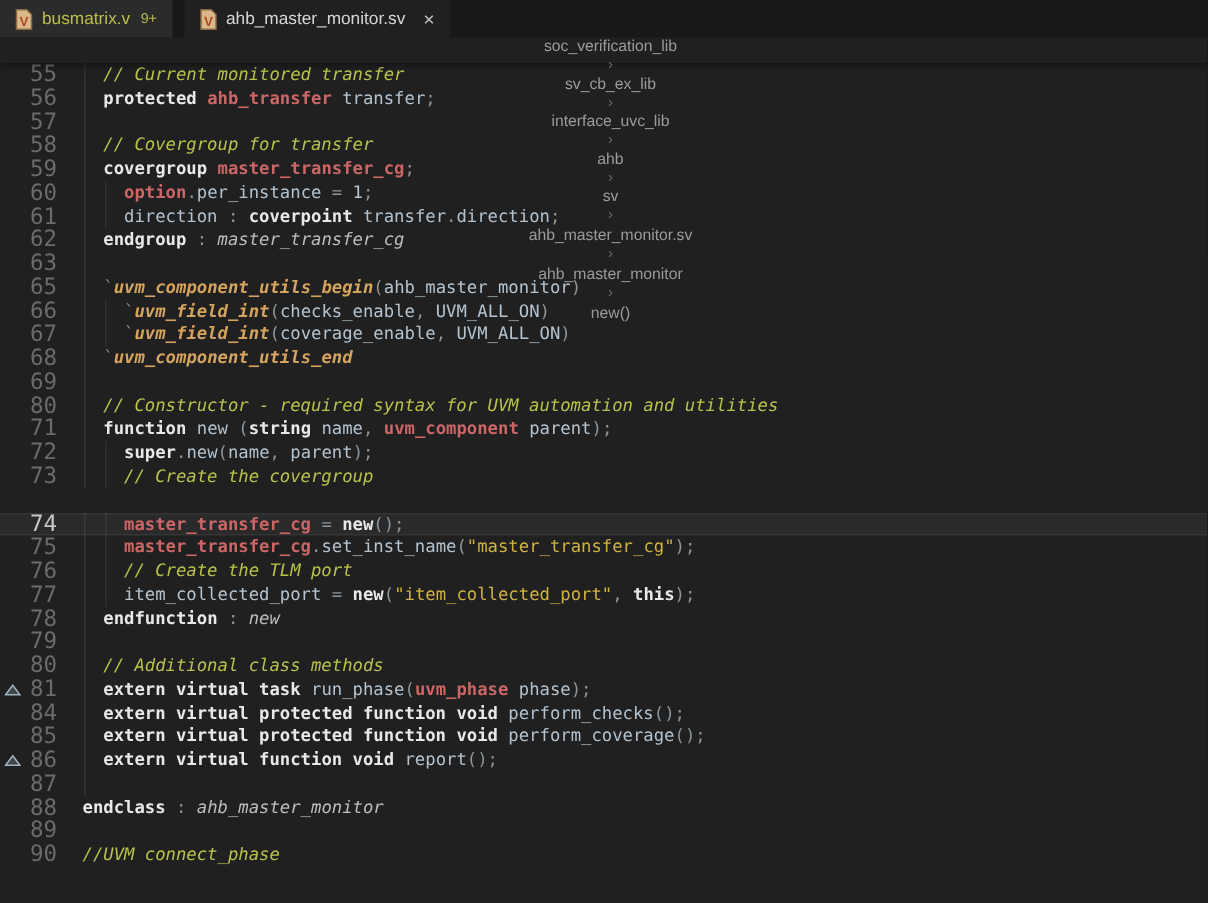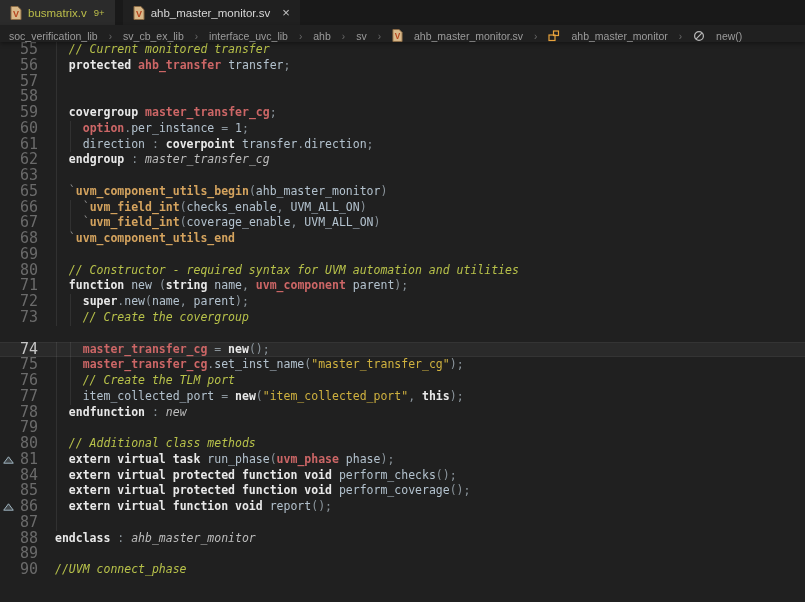--- a/index.html
+++ b/index.html
@@ -6,40 +6,40 @@
   #window{width:805px;height:602px;overflow:hidden;background:#202020;position:relative;
           font-family:"Liberation Sans",sans-serif;}
   
   .tabbar{height:25px;background:#191919;display:flex;align-items:stretch;}
   .tab{display:flex;align-items:center;padding:0 10px;gap:6px;font-size:11.5px;cursor:default;}
   .tab.inactive{background:#2b2b2b;color:#bcbe4a;}
   .tab.active{background:#202020;color:#d6d6d6;margin-left:8px;}
   .tab .badge{font-size:9.5px;color:#bcbe4a;margin-left:1px;}
   .tab .close{color:#c4c4c4;font-size:13px;margin-left:6px;line-height:1;}
   
-  .breadcrumb{height:17px;background:#202020;display:flex;align-items:flex-end;padding-left:9px;gap:11px;
-              font-size:10.5px;color:#9b9b9b;box-shadow:0 2px 4px rgba(0,0,0,.35);position:relative;z-index:2;white-space:nowrap;}
+  .breadcrumb{height:17px;background:#202020;display:flex;align-items:center;padding-left:9px;gap:1px;
+              font-size:10.5px;color:#9b9b9b;box-shadow:0 2px 4px rgba(0,0,0,.35);position:relative;z-index:2;white-space:nowrap;flex-direction:column;}
   .bc-sep{color:#6a6a6a;font-size:10px;}
   .bc-item{color:#9b9b9b;}
   
   .editor{position:absolute;top:42px;left:0;right:0;bottom:0;background:#202020;overflow:hidden;}
   .line{display:flex;height:15.75px;line-height:15.75px;white-space:pre;
         font-family:"DejaVu Sans Mono","Liberation Mono",monospace;font-size:11.5px;}
   .line.current{background:#2a2a2a;box-shadow:inset 0 1px 0 rgba(255,255,255,.05),inset 0 -1px 0 rgba(255,255,255,.05);margin-top:16px;}
   .marker{width:17px;display:inline-flex;align-items:center;justify-content:center;flex:none;}
   .lnum{width:21px;flex:none;text-align:right;color:#6b6b6b;font-size:15px;}
   .line.current .lnum{color:#c6c6c6;}
   .code{position:relative;margin-left:17px;flex:1;}
   .guide{position:absolute;top:0;bottom:0;width:1px;background:rgba(255,255,255,.08);}
   .guide.g0{left:1px;} .guide.g1{left:calc(1px + 2ch);}
   
   .tk-cmt{color:#b8c24a;font-style:italic;}
   .tk-kw{color:#e8e8e8;font-weight:bold;}
   .tk-typ{color:#cc6666;font-weight:bold;}
-  .tk-mac{color:#d4a35e;font-weight:bold;}
+  .tk-mac{color:#d4a35e;font-weight:bold;font-style:italic;}
   .tk-bt{color:#8e8e8e;}
   .tk-str{color:#d0b23f;}
   .tk-pln{color:#b3c2ce;}
   .tk-pun{color:#8b959c;}
   .tk-lbl{color:#bdbdbd;font-style:italic;}
 </style>
 </head>
 <body>
 
 <div id="window">
@@ -91,21 +91,21 @@
       <line x1="3.2" y1="8.8" x2="8.8" y2="3.2" stroke="#b9b9b9" stroke-width="1.2"></line>
     </svg>
     <span class="bc-item">new()</span>
   </div>
 
   <div class="editor">
     <div id="code-lines">
         <div class="line"><span class="marker"></span><span class="lnum">55</span><span class="code"><i class="guide g0"></i><span class="tk-cmt">  // Current monitored transfer</span></span></div>
         <div class="line"><span class="marker"></span><span class="lnum">56</span><span class="code"><i class="guide g0"></i><span class="tk-pln">  </span><span class="tk-kw">protected</span><span class="tk-pln"> </span><span class="tk-typ">ahb_transfer</span><span class="tk-pln"> transfer</span><span class="tk-pun">;</span></span></div>
         <div class="line"><span class="marker"></span><span class="lnum">57</span><span class="code"><i class="guide g0"></i></span></div>
-        <div class="line"><span class="marker"></span><span class="lnum">58</span><span class="code"><i class="guide g0"></i></span></div>
+        <div class="line"><span class="marker"></span><span class="lnum">58</span><span class="code"><i class="guide g0"></i><span class="tk-cmt">  // Covergroup for transfer</span></span></div>
         <div class="line"><span class="marker"></span><span class="lnum">59</span><span class="code"><i class="guide g0"></i><span class="tk-pln">  </span><span class="tk-kw">covergroup</span><span class="tk-pln"> </span><span class="tk-typ">master_transfer_cg</span><span class="tk-pun">;</span></span></div>
         <div class="line"><span class="marker"></span><span class="lnum">60</span><span class="code"><i class="guide g0"></i><i class="guide g1"></i><span class="tk-pln">    </span><span class="tk-typ">option</span><span class="tk-pun">.</span><span class="tk-pln">per_instance</span><span class="tk-pun"> = </span><span class="tk-pln">1</span><span class="tk-pun">;</span></span></div>
         <div class="line"><span class="marker"></span><span class="lnum">61</span><span class="code"><i class="guide g0"></i><i class="guide g1"></i><span class="tk-pln">    direction </span><span class="tk-pun">: </span><span class="tk-kw">coverpoint</span><span class="tk-pln"> transfer</span><span class="tk-pun">.</span><span class="tk-pln">direction</span><span class="tk-pun">;</span></span></div>
         <div class="line"><span class="marker"></span><span class="lnum">62</span><span class="code"><i class="guide g0"></i><span class="tk-pln">  </span><span class="tk-kw">endgroup</span><span class="tk-pun"> : </span><span class="tk-lbl">master_transfer_cg</span></span></div>
         <div class="line"><span class="marker"></span><span class="lnum">63</span><span class="code"><i class="guide g0"></i></span></div>
         <div class="line"><span class="marker"></span><span class="lnum">65</span><span class="code"><i class="guide g0"></i><span class="tk-pln">  </span><span class="tk-bt">`</span><span class="tk-mac">uvm_component_utils_begin</span><span class="tk-pun">(</span><span class="tk-pln">ahb_master_monitor</span><span class="tk-pun">)</span></span></div>
         <div class="line"><span class="marker"></span><span class="lnum">66</span><span class="code"><i class="guide g0"></i><i class="guide g1"></i><span class="tk-pln">    </span><span class="tk-bt">`</span><span class="tk-mac">uvm_field_int</span><span class="tk-pun">(</span><span class="tk-pln">checks_enable</span><span class="tk-pun">, </span><span class="tk-pln">UVM_ALL_ON</span><span class="tk-pun">)</span></span></div>
         <div class="line"><span class="marker"></span><span class="lnum">67</span><span class="code"><i class="guide g0"></i><i class="guide g1"></i><span class="tk-pln">    </span><span class="tk-bt">`</span><span class="tk-mac">uvm_field_int</span><span class="tk-pun">(</span><span class="tk-pln">coverage_enable</span><span class="tk-pun">, </span><span class="tk-pln">UVM_ALL_ON</span><span class="tk-pun">)</span></span></div>
         <div class="line"><span class="marker"></span><span class="lnum">68</span><span class="code"><i class="guide g0"></i><span class="tk-pln">  </span><span class="tk-bt">`</span><span class="tk-mac">uvm_component_utils_end</span></span></div>
         <div class="line"><span class="marker"></span><span class="lnum">69</span><span class="code"><i class="guide g0"></i></span></div>

